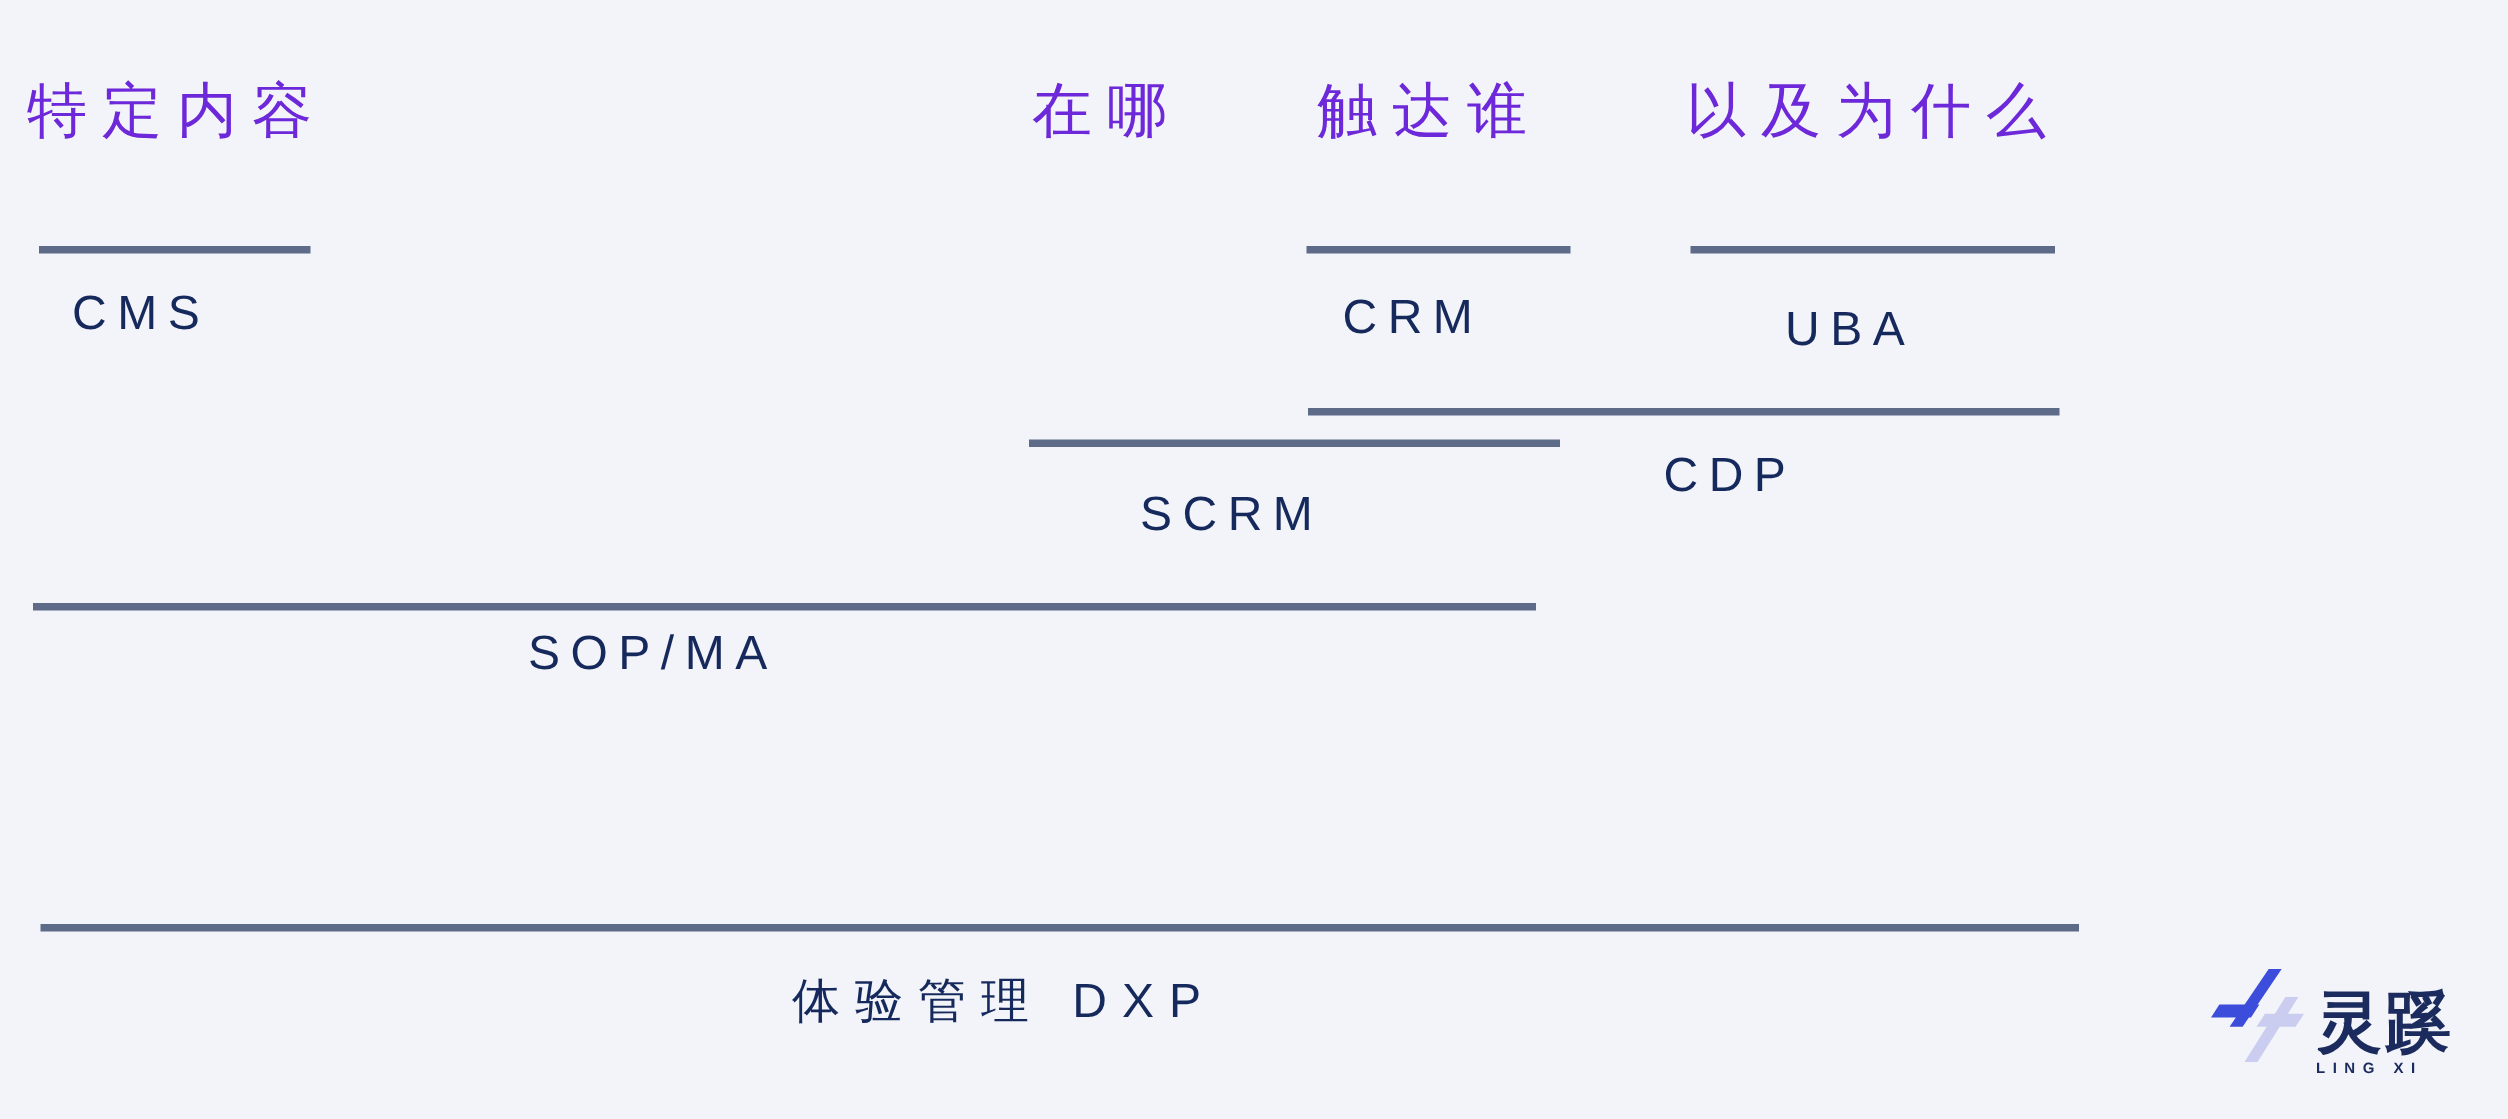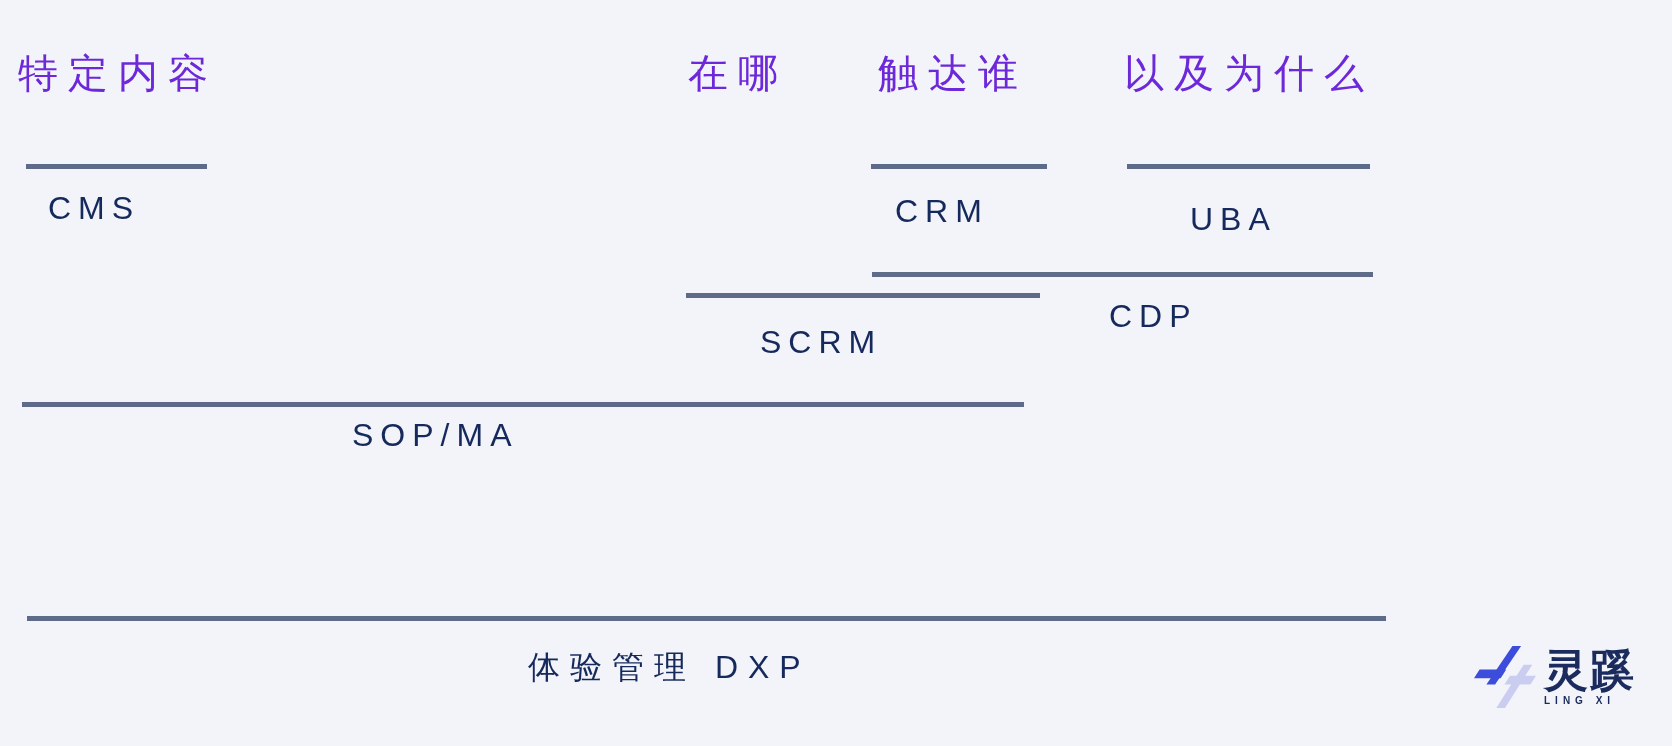--- a/index.html
+++ b/index.html
@@ -62,21 +62,21 @@
   
   .logo {
     position: absolute;
     left: 1474px;
     top: 644px;
     display: flex;
     align-items: flex-start;
     gap: 8px;
   }
   .logo-icon { width: 62px; height: 76px; flex: 0 0 auto; }
-  .logo-textcol { display: flex; flex-direction: column; margin-top: 4px; }
+  .logo-textcol { display: flex; flex-direction: column; margin-top: 16px; }
   .logo-name {
     font-size: 44px;
     font-weight: 700;
     letter-spacing: 2px;
     line-height: 1.0;
     color: #1b2b5e;
     white-space: nowrap;
   }
   .logo-sub {
     font-size: 10px;

